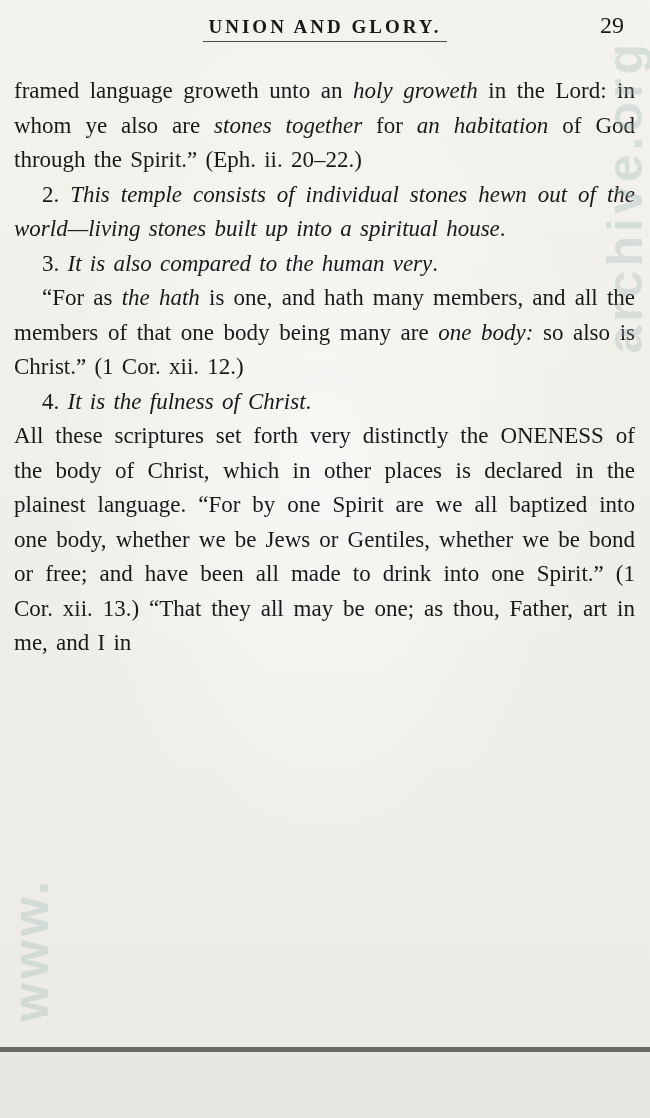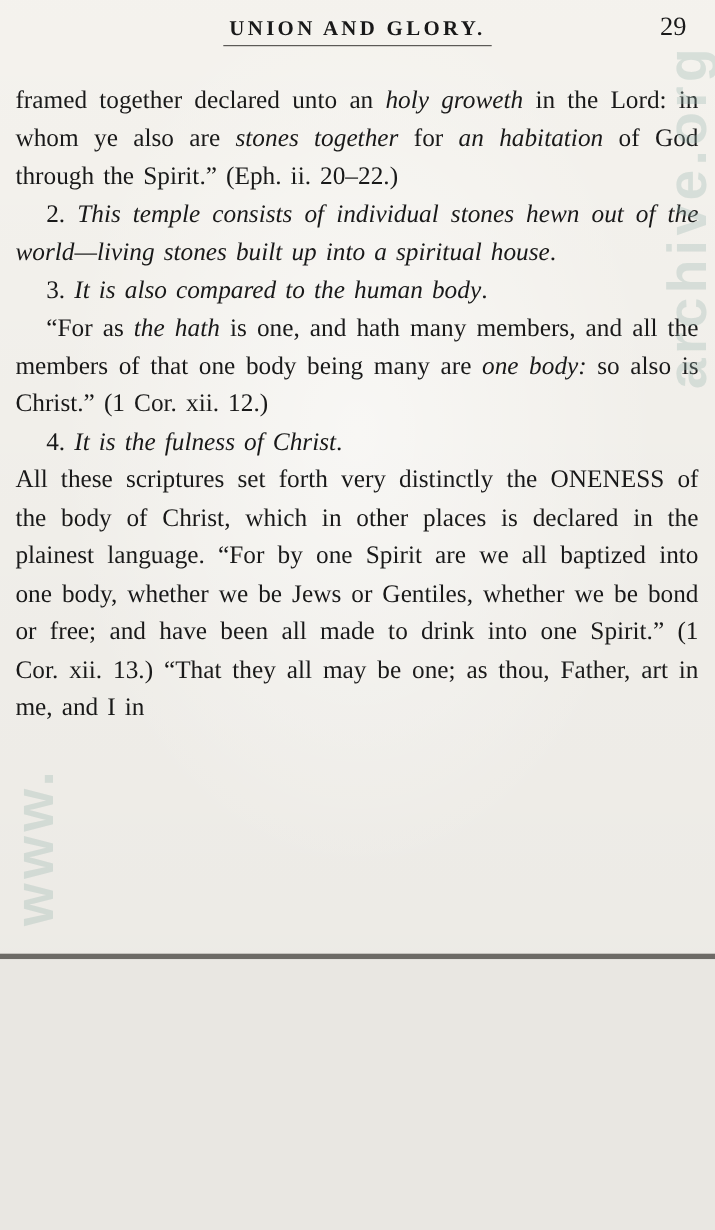--- a/index.html
+++ b/index.html
@@ -3,21 +3,21 @@
 <meta charset="utf-8">
 <style>
   html, body { margin: 0; padding: 0; }
   body {
     width: 650px; height: 1118px;
     background: #e9e7e2;
     font-family: "Liberation Serif", serif;
   }
   .page {
     position: relative;
-    width: 650px; height: 872px;
+    width: 650px; height: 1052px;
     background: #f9f7f2;
     overflow: hidden;
     color: #191919;
     box-sizing: border-box;
   }
   
   .page::before {
     content: "";
     position: absolute; inset: 0;
     background:
@@ -91,23 +91,23 @@
 
 <div class="page">
 
   <div class="page-header">
     <span class="page-title">UNION AND GLORY.</span>
     <span class="page-number">29</span>
   </div>
 
   <div class="text-block">
 
-  <p class="para"><span>framed together declared unto an </span><span class="it">holy groweth</span><span> in the Lord: in whom ye also are </span><span class="it">stones together</span><span> for </span><span class="it">an habitation</span><span> of God through the Spirit.” (Eph. ii. 20–22.)</span></p>
+  <p class="para"><span>framed language groweth unto an </span><span class="it">holy groweth</span><span> in the Lord: in whom ye also are </span><span class="it">stones together</span><span> for </span><span class="it">an habitation</span><span> of God through the Spirit.” (Eph. ii. 20–22.)</span></p>
       <p class="para indent"><span>2. </span><span class="it">This temple consists of individual stones hewn out of the world—living stones built up into a spiritual house</span><span>.</span></p>
-      <p class="para indent"><span>3. </span><span class="it">It is also compared to the human body</span><span>.</span></p>
+      <p class="para indent"><span>3. </span><span class="it">It is also compared to the human very</span><span>.</span></p>
       <p class="para indent"><span>“For as </span><span class="it">the hath</span><span> is one, and hath many members, and all the members of that one body being many are </span><span class="it">one body:</span><span> so also is Christ.” (1 Cor. xii. 12.)</span></p>
       <p class="para indent"><span>4. </span><span class="it">It is the fulness of Christ</span><span>.</span></p>
       <p class="para"><span>All these scriptures set forth very distinctly the ONENESS of the body of Christ, which in other places is declared in the plainest language.  “For by one Spirit are we all baptized into one body, whether we be Jews or Gentiles, whether we be bond or free; and have been all made to drink into one Spirit.” (1 Cor. xii. 13.)  “That they all may be one; as thou, Father, art in me, and I in</span></p>
     </div>
 
   <div class="watermark wm-right">archive.org</div>
   <div class="watermark wm-left">www.</div>
 
   <div class="scan-edge"></div>
 

